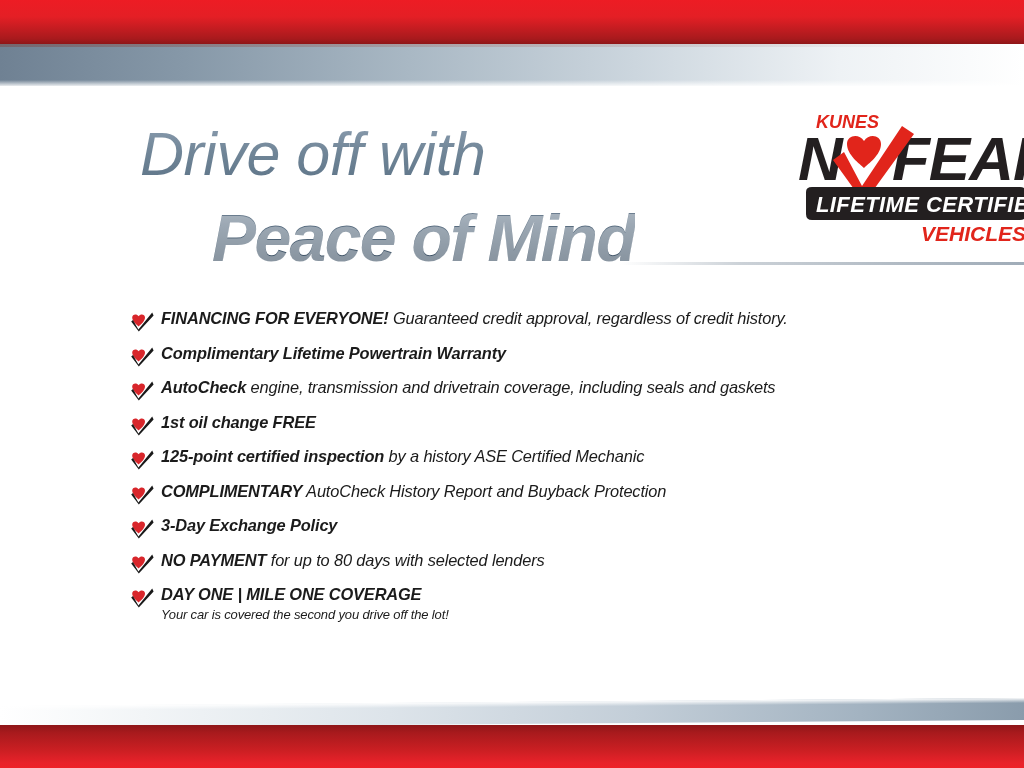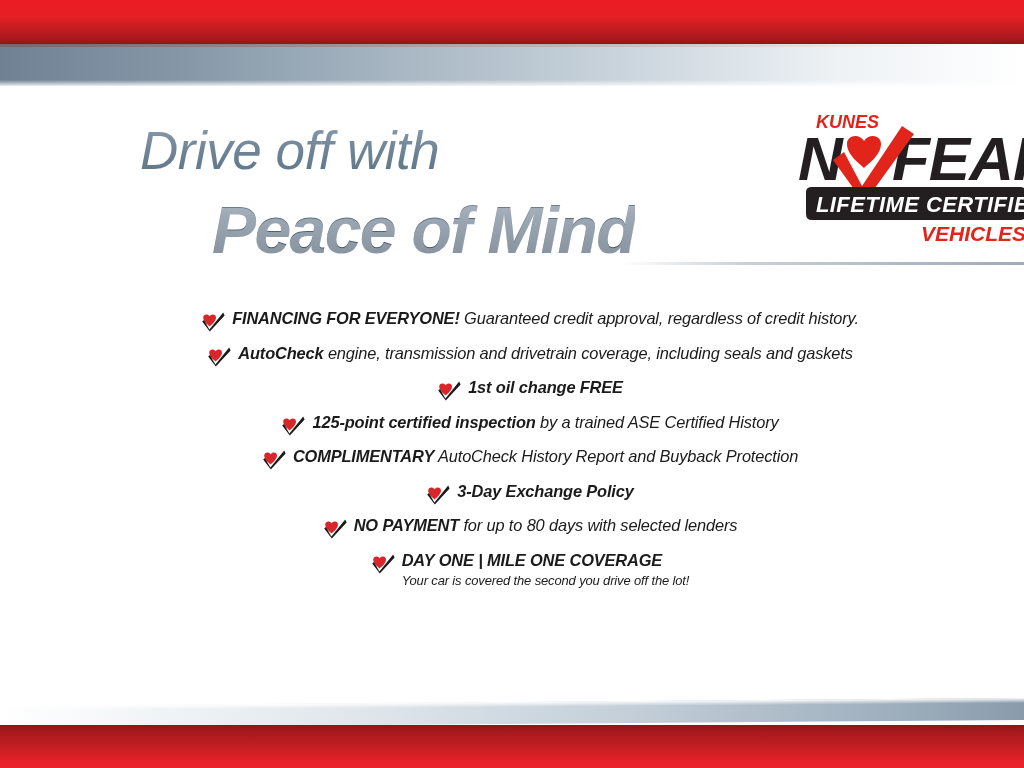--- a/index.html
+++ b/index.html
@@ -71,21 +71,21 @@
 
   
   .headline {
     position: absolute;
     left: 140px;
     top: 124px;
     line-height: 1;
     user-select: none;
   }
   .headline-line1 {
-    font-size: 53px;
+    font-size: 61px;
     font-style: italic;
     font-weight: 400;
     letter-spacing: -0.5px;
     background: linear-gradient(to bottom, #8a9cae 0%, #718698 45%, #5d7487 100%);
     -webkit-background-clip: text;
     background-clip: text;
     color: transparent;
     -webkit-text-fill-color: transparent;
     white-space: nowrap;
   }
@@ -129,21 +129,20 @@
   .benefits {
     position: absolute;
     left: 130px;
     top: 308px;
     width: 800px;
   }
   .benefit-row {
     display: flex;
     align-items: flex-start;
     margin-bottom: 10.5px;
-    justify-content: center;
   }
   .benefit-icon {
     flex: 0 0 auto;
     width: 24px;
     height: 21px;
     margin-top: 3px;
     margin-right: 7px;
   }
   .benefit-icon svg { display: block; width: 24px; height: 21px; }
   .benefit-text {
@@ -210,39 +209,48 @@
         </span>
         <span class="benefit-text"><span class="lead">FINANCING FOR EVERYONE!</span><span> Guaranteed credit approval, regardless of credit history.</span></span>
       </div>
       <div class="benefit-row">
         <span class="benefit-icon">
           <svg viewBox="0 0 24 21" xmlns="http://www.w3.org/2000/svg">
             <path d="M2.2 6.6 C2.2 3.3, 6.6 2.4, 8.6 5.3 C10.6 2.4, 15 3.3, 15 6.6 C15 10.6, 10.2 14.0, 8.6 15.6 C7.0 14.0, 2.2 10.6, 2.2 6.6 Z" fill="#d8262b"></path>
             <path d="M3.0 9.0 L8.4 18.6 L22.2 1.6 L23.6 4.6 L8.8 20.4 L1.2 10.4 Z" fill="#1a1a1a"></path>
           </svg>
         </span>
+        <span class="benefit-text"><span class="lead">Complimentary Lifetime Powertrain Warranty</span></span>
+      </div>
+      <div class="benefit-row">
+        <span class="benefit-icon">
+          <svg viewBox="0 0 24 21" xmlns="http://www.w3.org/2000/svg">
+            <path d="M2.2 6.6 C2.2 3.3, 6.6 2.4, 8.6 5.3 C10.6 2.4, 15 3.3, 15 6.6 C15 10.6, 10.2 14.0, 8.6 15.6 C7.0 14.0, 2.2 10.6, 2.2 6.6 Z" fill="#d8262b"></path>
+            <path d="M3.0 9.0 L8.4 18.6 L22.2 1.6 L23.6 4.6 L8.8 20.4 L1.2 10.4 Z" fill="#1a1a1a"></path>
+          </svg>
+        </span>
         <span class="benefit-text"><span class="lead">AutoCheck</span><span> engine, transmission and drivetrain coverage, including seals and gaskets</span></span>
       </div>
       <div class="benefit-row">
         <span class="benefit-icon">
           <svg viewBox="0 0 24 21" xmlns="http://www.w3.org/2000/svg">
             <path d="M2.2 6.6 C2.2 3.3, 6.6 2.4, 8.6 5.3 C10.6 2.4, 15 3.3, 15 6.6 C15 10.6, 10.2 14.0, 8.6 15.6 C7.0 14.0, 2.2 10.6, 2.2 6.6 Z" fill="#d8262b"></path>
             <path d="M3.0 9.0 L8.4 18.6 L22.2 1.6 L23.6 4.6 L8.8 20.4 L1.2 10.4 Z" fill="#1a1a1a"></path>
           </svg>
         </span>
         <span class="benefit-text"><span class="lead">1st oil change FREE</span></span>
       </div>
       <div class="benefit-row">
         <span class="benefit-icon">
           <svg viewBox="0 0 24 21" xmlns="http://www.w3.org/2000/svg">
             <path d="M2.2 6.6 C2.2 3.3, 6.6 2.4, 8.6 5.3 C10.6 2.4, 15 3.3, 15 6.6 C15 10.6, 10.2 14.0, 8.6 15.6 C7.0 14.0, 2.2 10.6, 2.2 6.6 Z" fill="#d8262b"></path>
             <path d="M3.0 9.0 L8.4 18.6 L22.2 1.6 L23.6 4.6 L8.8 20.4 L1.2 10.4 Z" fill="#1a1a1a"></path>
           </svg>
         </span>
-        <span class="benefit-text"><span class="lead">125-point certified inspection</span><span> by a trained ASE Certified History</span></span>
+        <span class="benefit-text"><span class="lead">125-point certified inspection</span><span> by a history ASE Certified Mechanic</span></span>
       </div>
       <div class="benefit-row">
         <span class="benefit-icon">
           <svg viewBox="0 0 24 21" xmlns="http://www.w3.org/2000/svg">
             <path d="M2.2 6.6 C2.2 3.3, 6.6 2.4, 8.6 5.3 C10.6 2.4, 15 3.3, 15 6.6 C15 10.6, 10.2 14.0, 8.6 15.6 C7.0 14.0, 2.2 10.6, 2.2 6.6 Z" fill="#d8262b"></path>
             <path d="M3.0 9.0 L8.4 18.6 L22.2 1.6 L23.6 4.6 L8.8 20.4 L1.2 10.4 Z" fill="#1a1a1a"></path>
           </svg>
         </span>
         <span class="benefit-text"><span class="lead">COMPLIMENTARY</span><span> AutoCheck History Report and Buyback Protection</span></span>
       </div>

